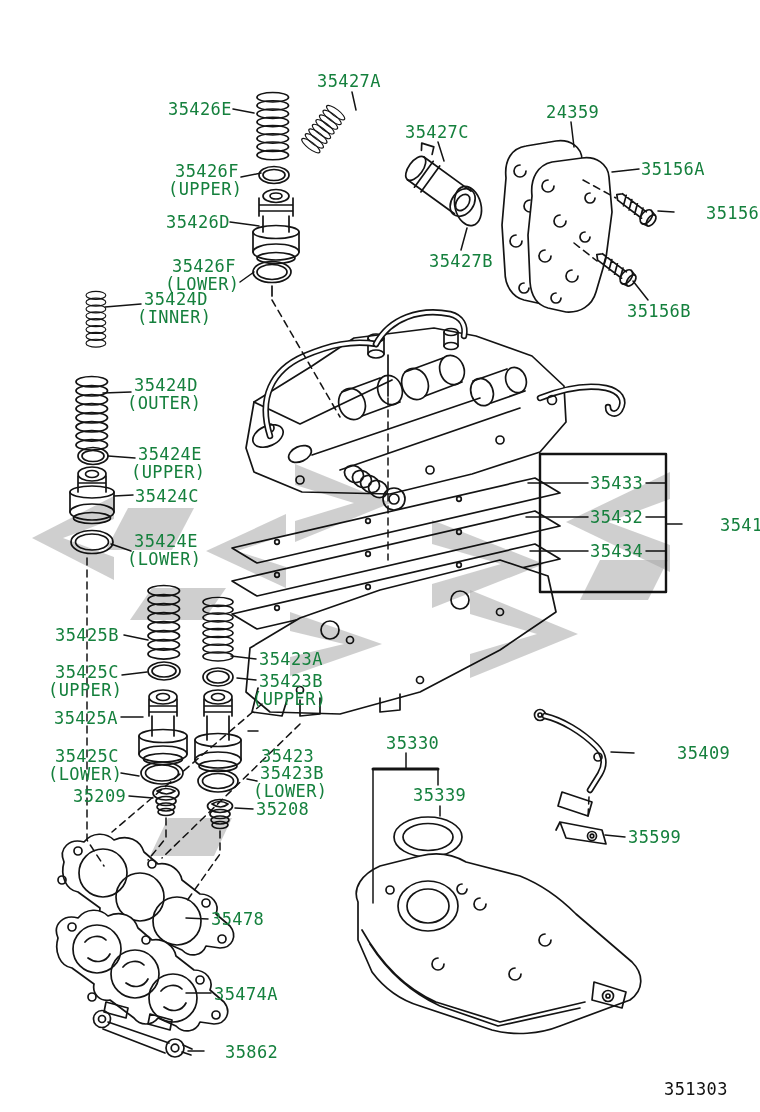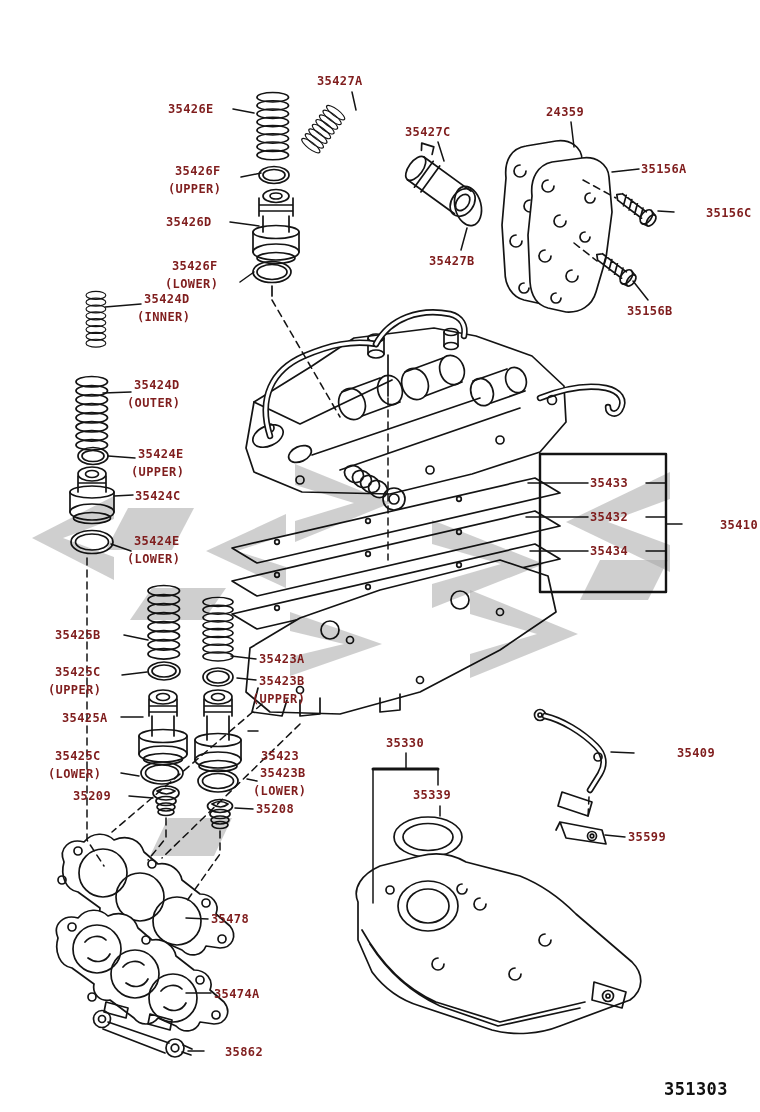--- a/index.html
+++ b/index.html
@@ -1,24 +1,24 @@
 <!DOCTYPE html>
 <html><head>
 <meta charset="utf-8">
 <style>
   html,body{margin:0;padding:0;background:#fff;}
   #canvas{position:relative;width:760px;height:1112px;background:#fff;overflow:hidden;
           font-family:"DejaVu Sans Mono","Liberation Mono",monospace;}
   #art,#wm{position:absolute;left:0;top:0;}
   #wm{mix-blend-mode:multiply;}
   #labels{position:absolute;left:0;top:0;width:760px;height:1112px;}
-  .part-label{position:absolute;font-weight:bold;font-size:12px;line-height:18px;
-              color:#7f1d1d;white-space:nowrap;letter-spacing:0.4px;}
+  .part-label{position:absolute;font-weight:normal;font-size:17px;line-height:18px;
+              color:#15803d;white-space:nowrap;letter-spacing:0.4px;}
   .part-label .sub{margin-left:-7px;}
-  .diagram-number{position:absolute;font-weight:bold;font-size:17px;color:#101010;
+  .diagram-number{position:absolute;font-weight:normal;font-size:17px;color:#101010;
                   letter-spacing:0.4px;}
 </style>
 </head>
 <body>
 
 <div id="canvas">
 
 <svg id="art" width="760" height="1112" viewBox="0 0 760 1112" fill="none" stroke="#141414" stroke-width="1.7" stroke-linecap="round" stroke-linejoin="round">
 
   <defs>
@@ -407,21 +407,21 @@
         <div>35423A</div>
       </div>
       <div class="part-label" style="left: 55px; top: 663px;">
         <div>35425C</div>
         <div class="sub">(UPPER)</div>
       </div>
       <div class="part-label" style="left: 259px; top: 672px;">
         <div>35423B</div>
         <div class="sub">(UPPER)</div>
       </div>
-      <div class="part-label" style="left: 54px; top: 709px; margin-left: 8px;">
+      <div class="part-label" style="left: 54px; top: 709px;">
         <div>35425A</div>
       </div>
       <div class="part-label" style="left: 261px; top: 723px; margin-top: 24px;">
         <div>35423</div>
       </div>
       <div class="part-label" style="left: 55px; top: 747px;">
         <div>35425C</div>
         <div class="sub">(LOWER)</div>
       </div>
       <div class="part-label" style="left: 260px; top: 764px;">

